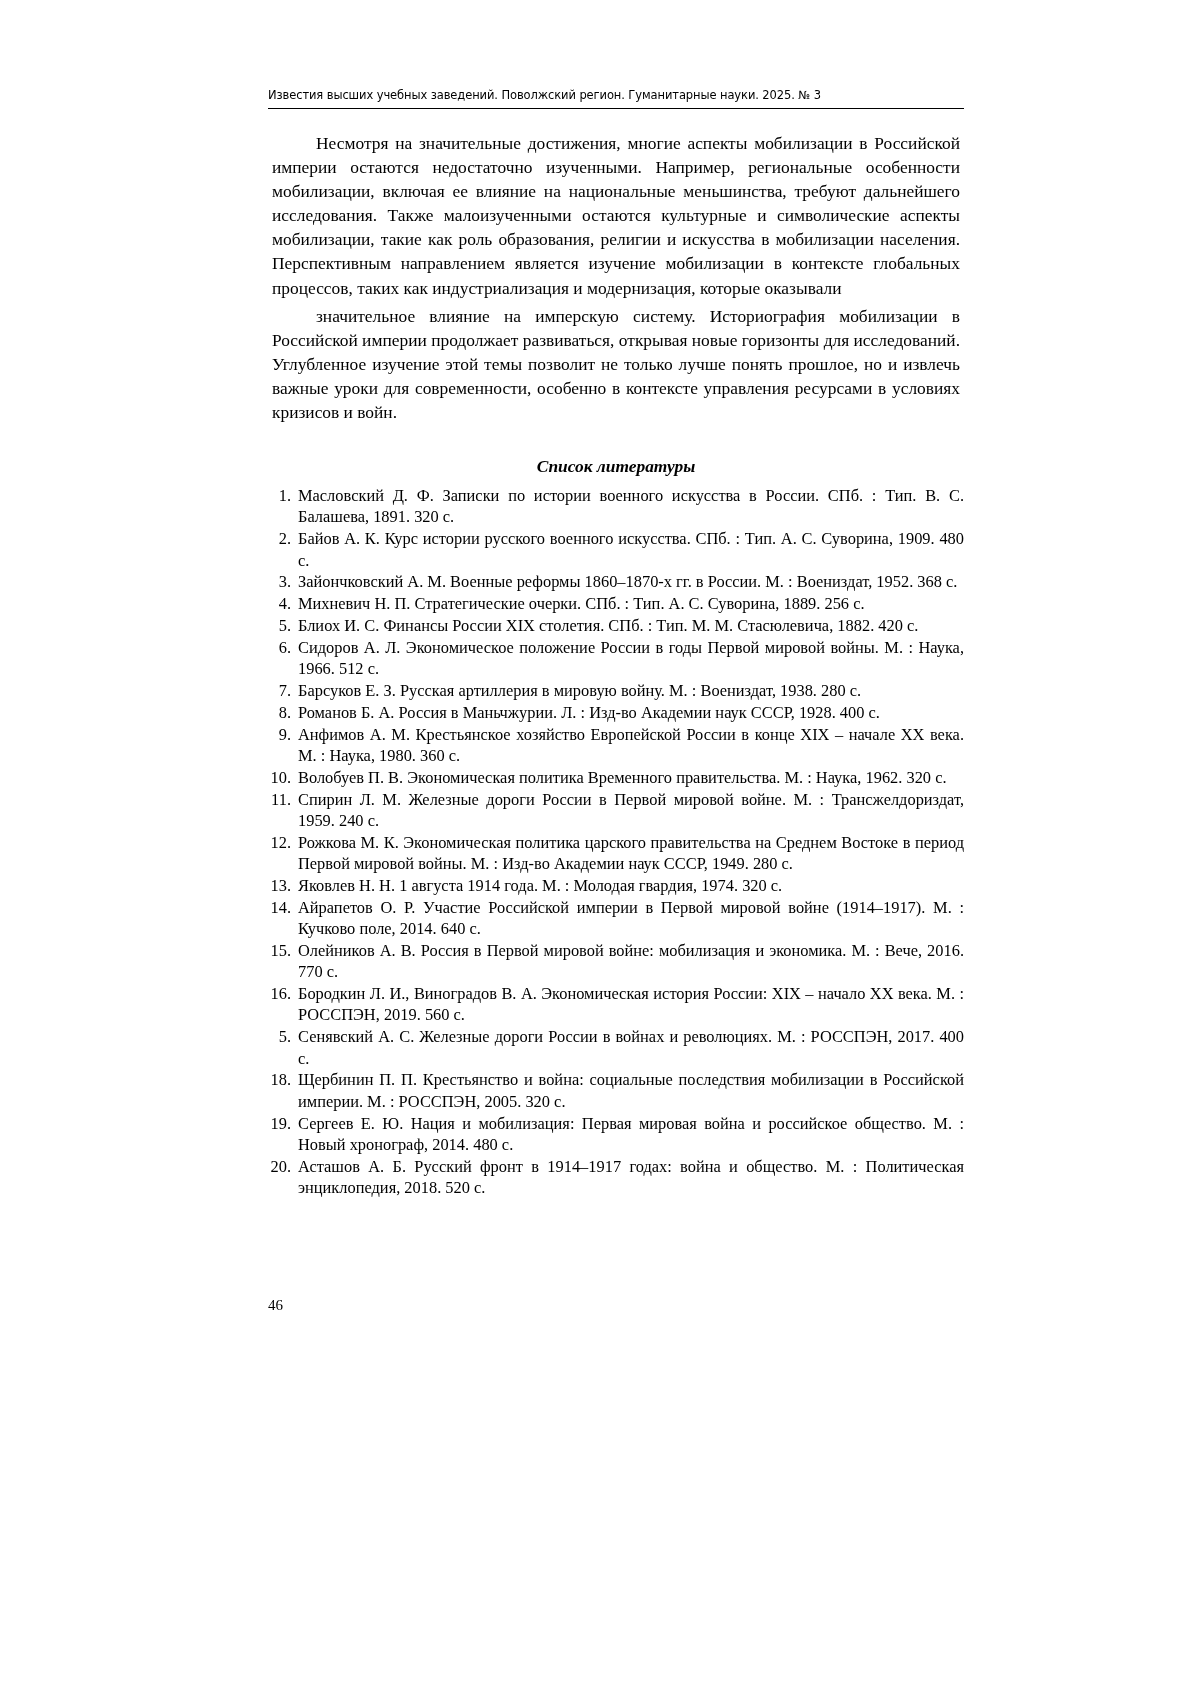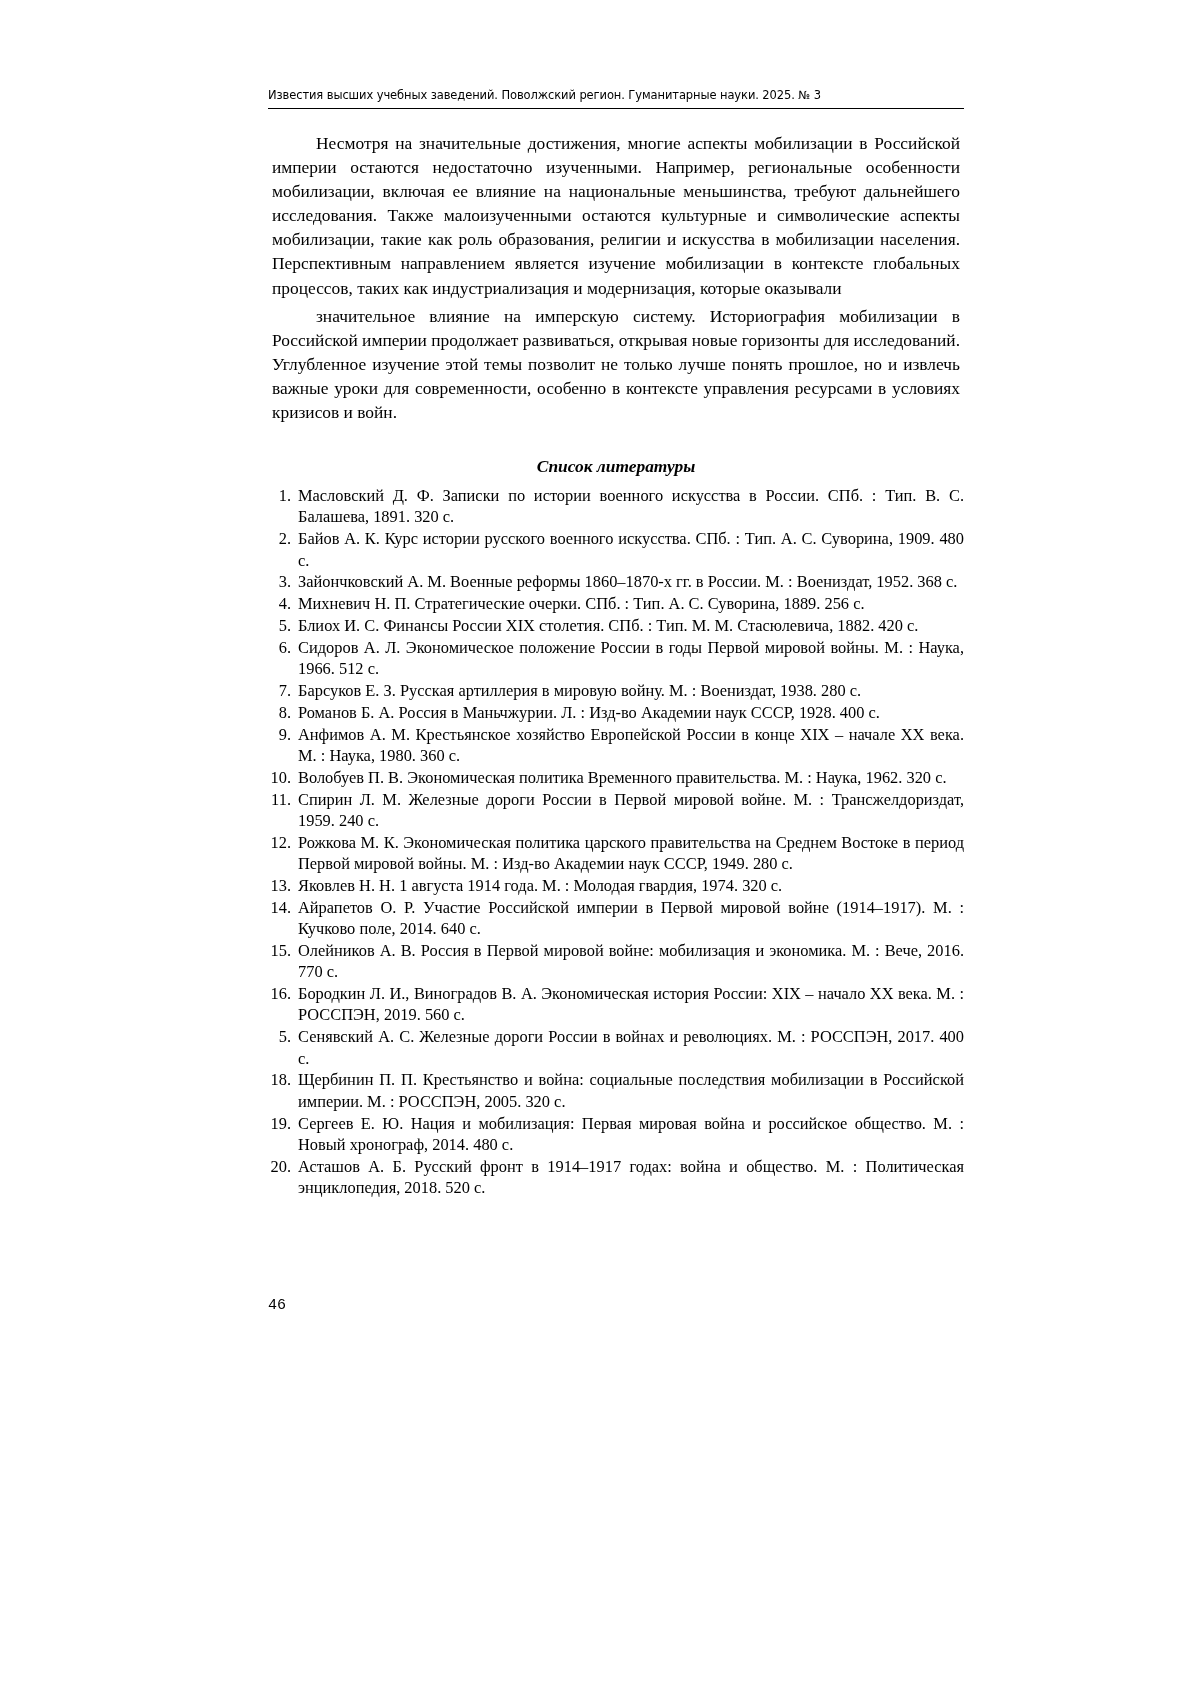--- a/index.html
+++ b/index.html
@@ -73,21 +73,21 @@
   }
   ol.refs li .txt {
     flex: 1;
     text-align: justify;
     text-justify: inter-word;
   }
   .page-number {
     position: absolute;
     left: 268px;
     top: 1297px;
-    font-family: Liberation Mono, monospace;
+    font-family: Liberation Serif, serif;
     font-size: 15px;
   }
 </style>
 </head>
 <body>
 
 <div class="page">
 
   <div class="content">
 

